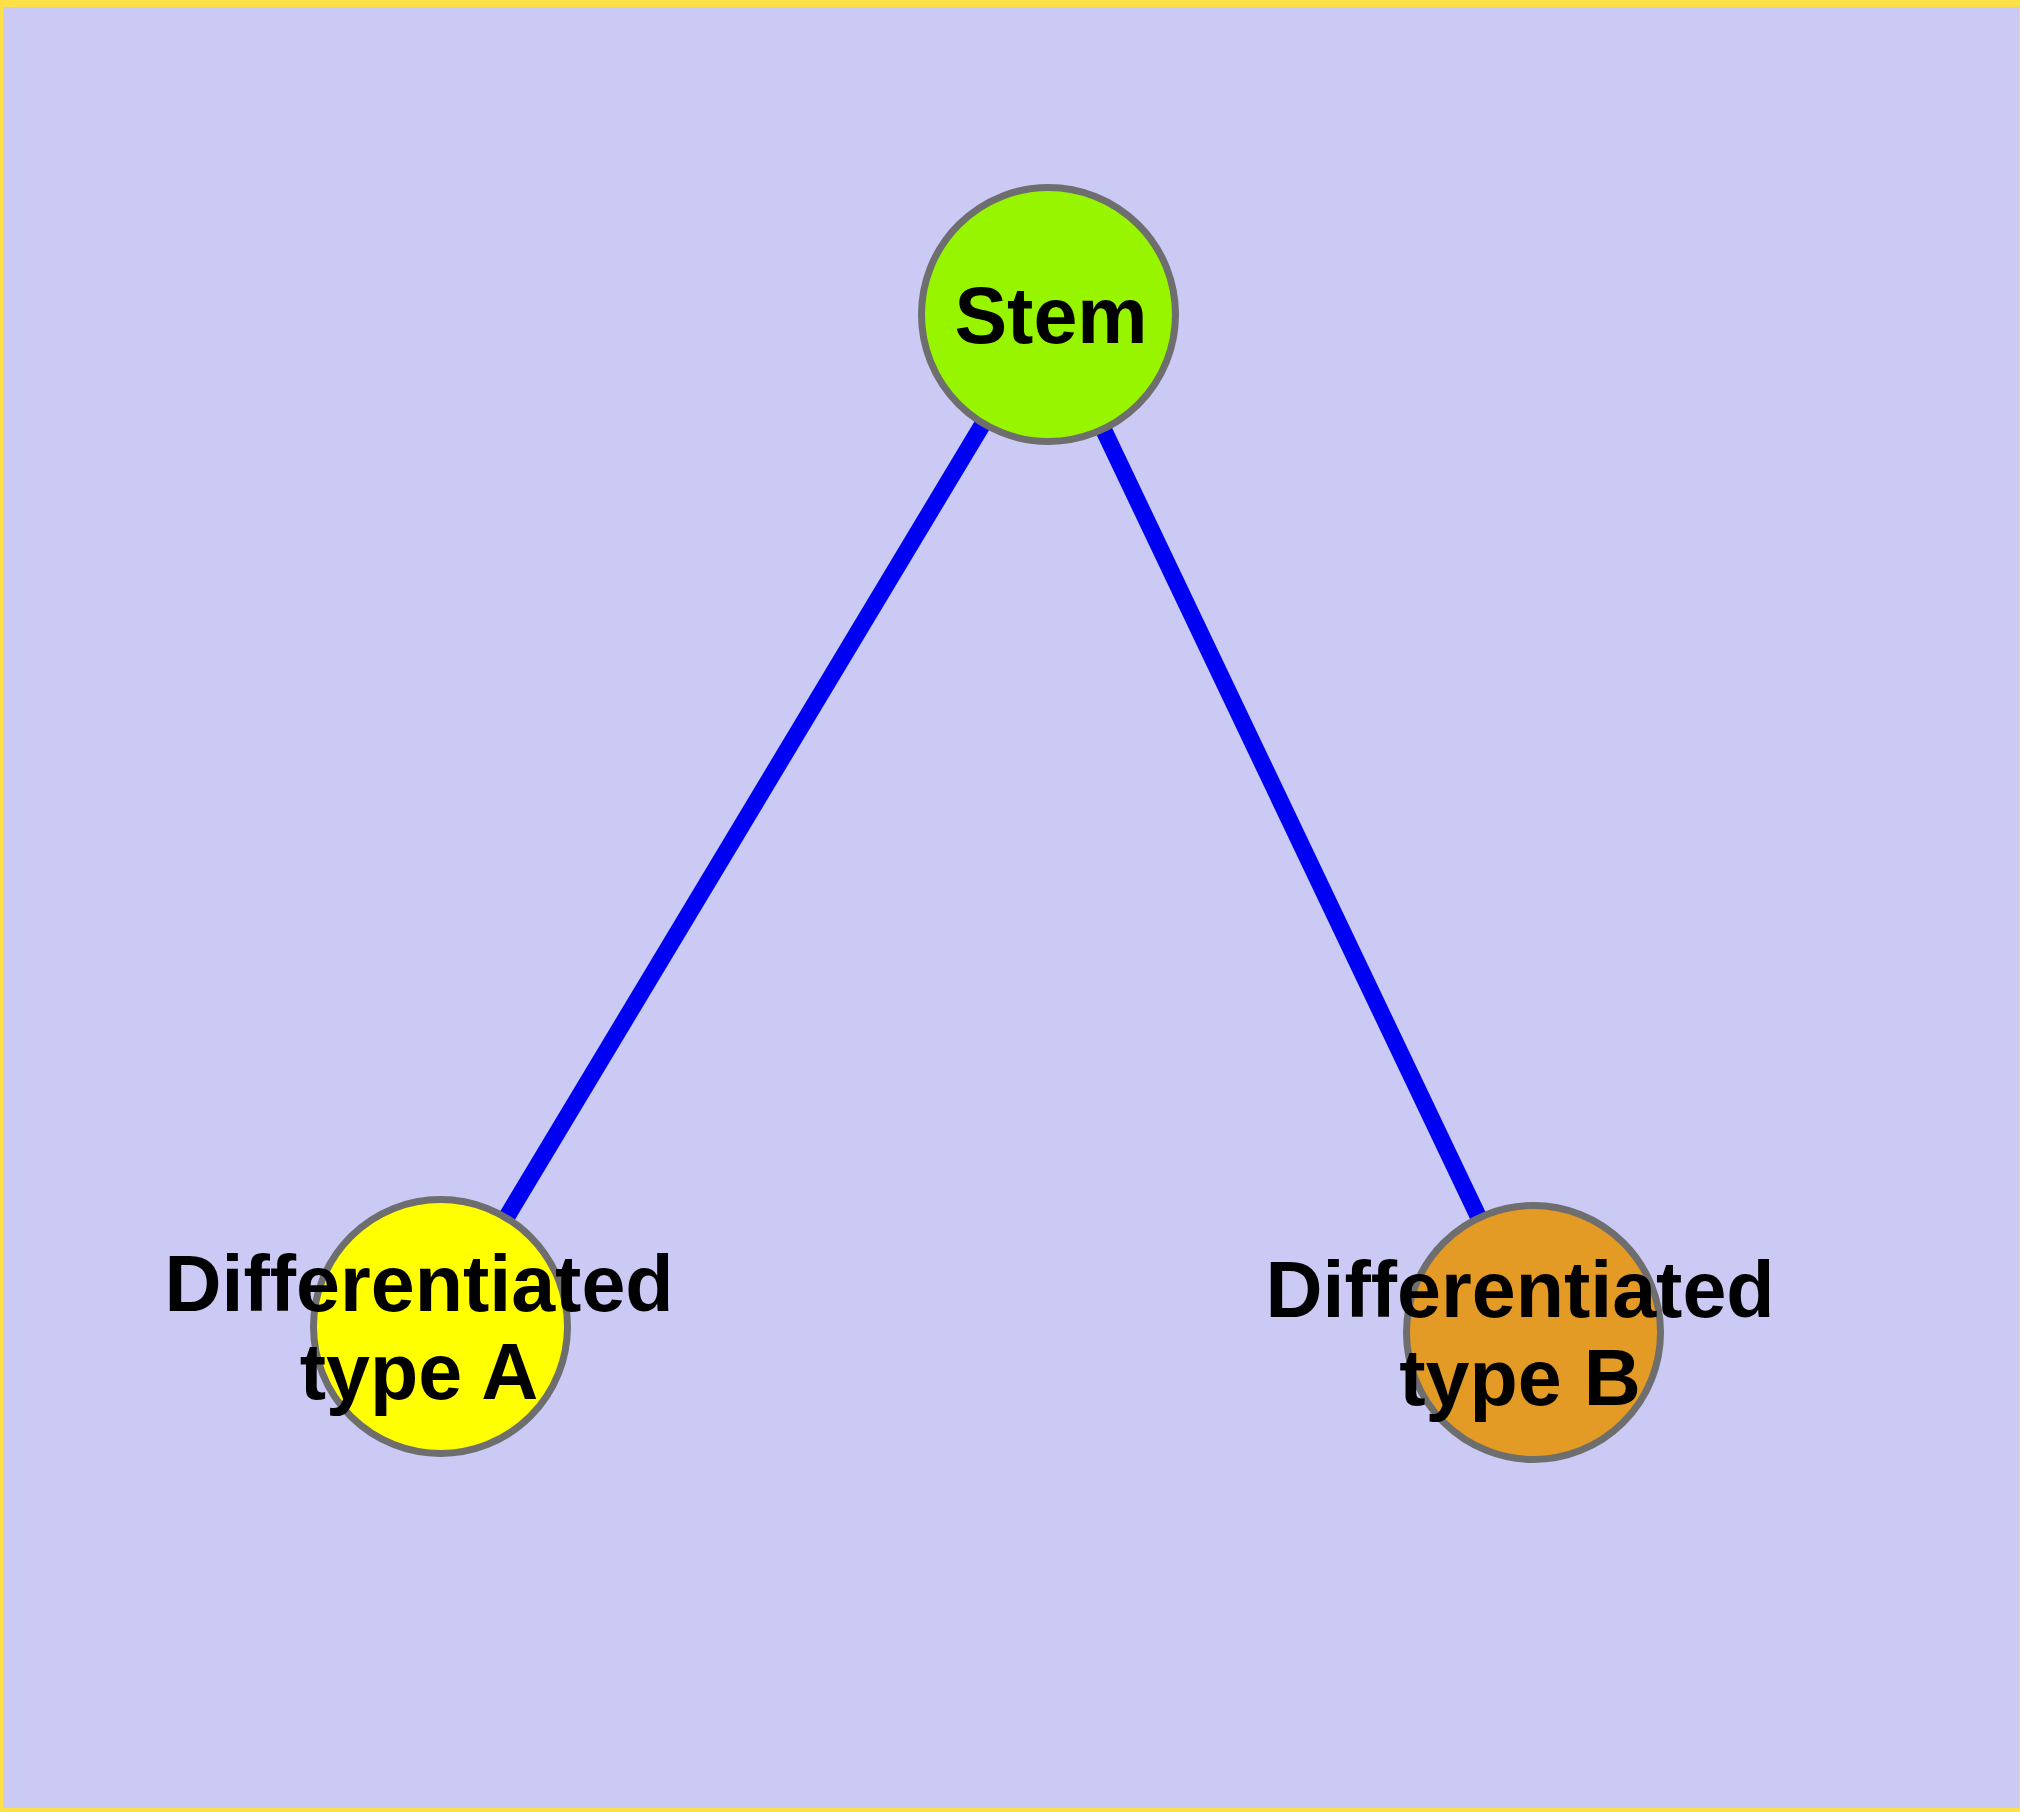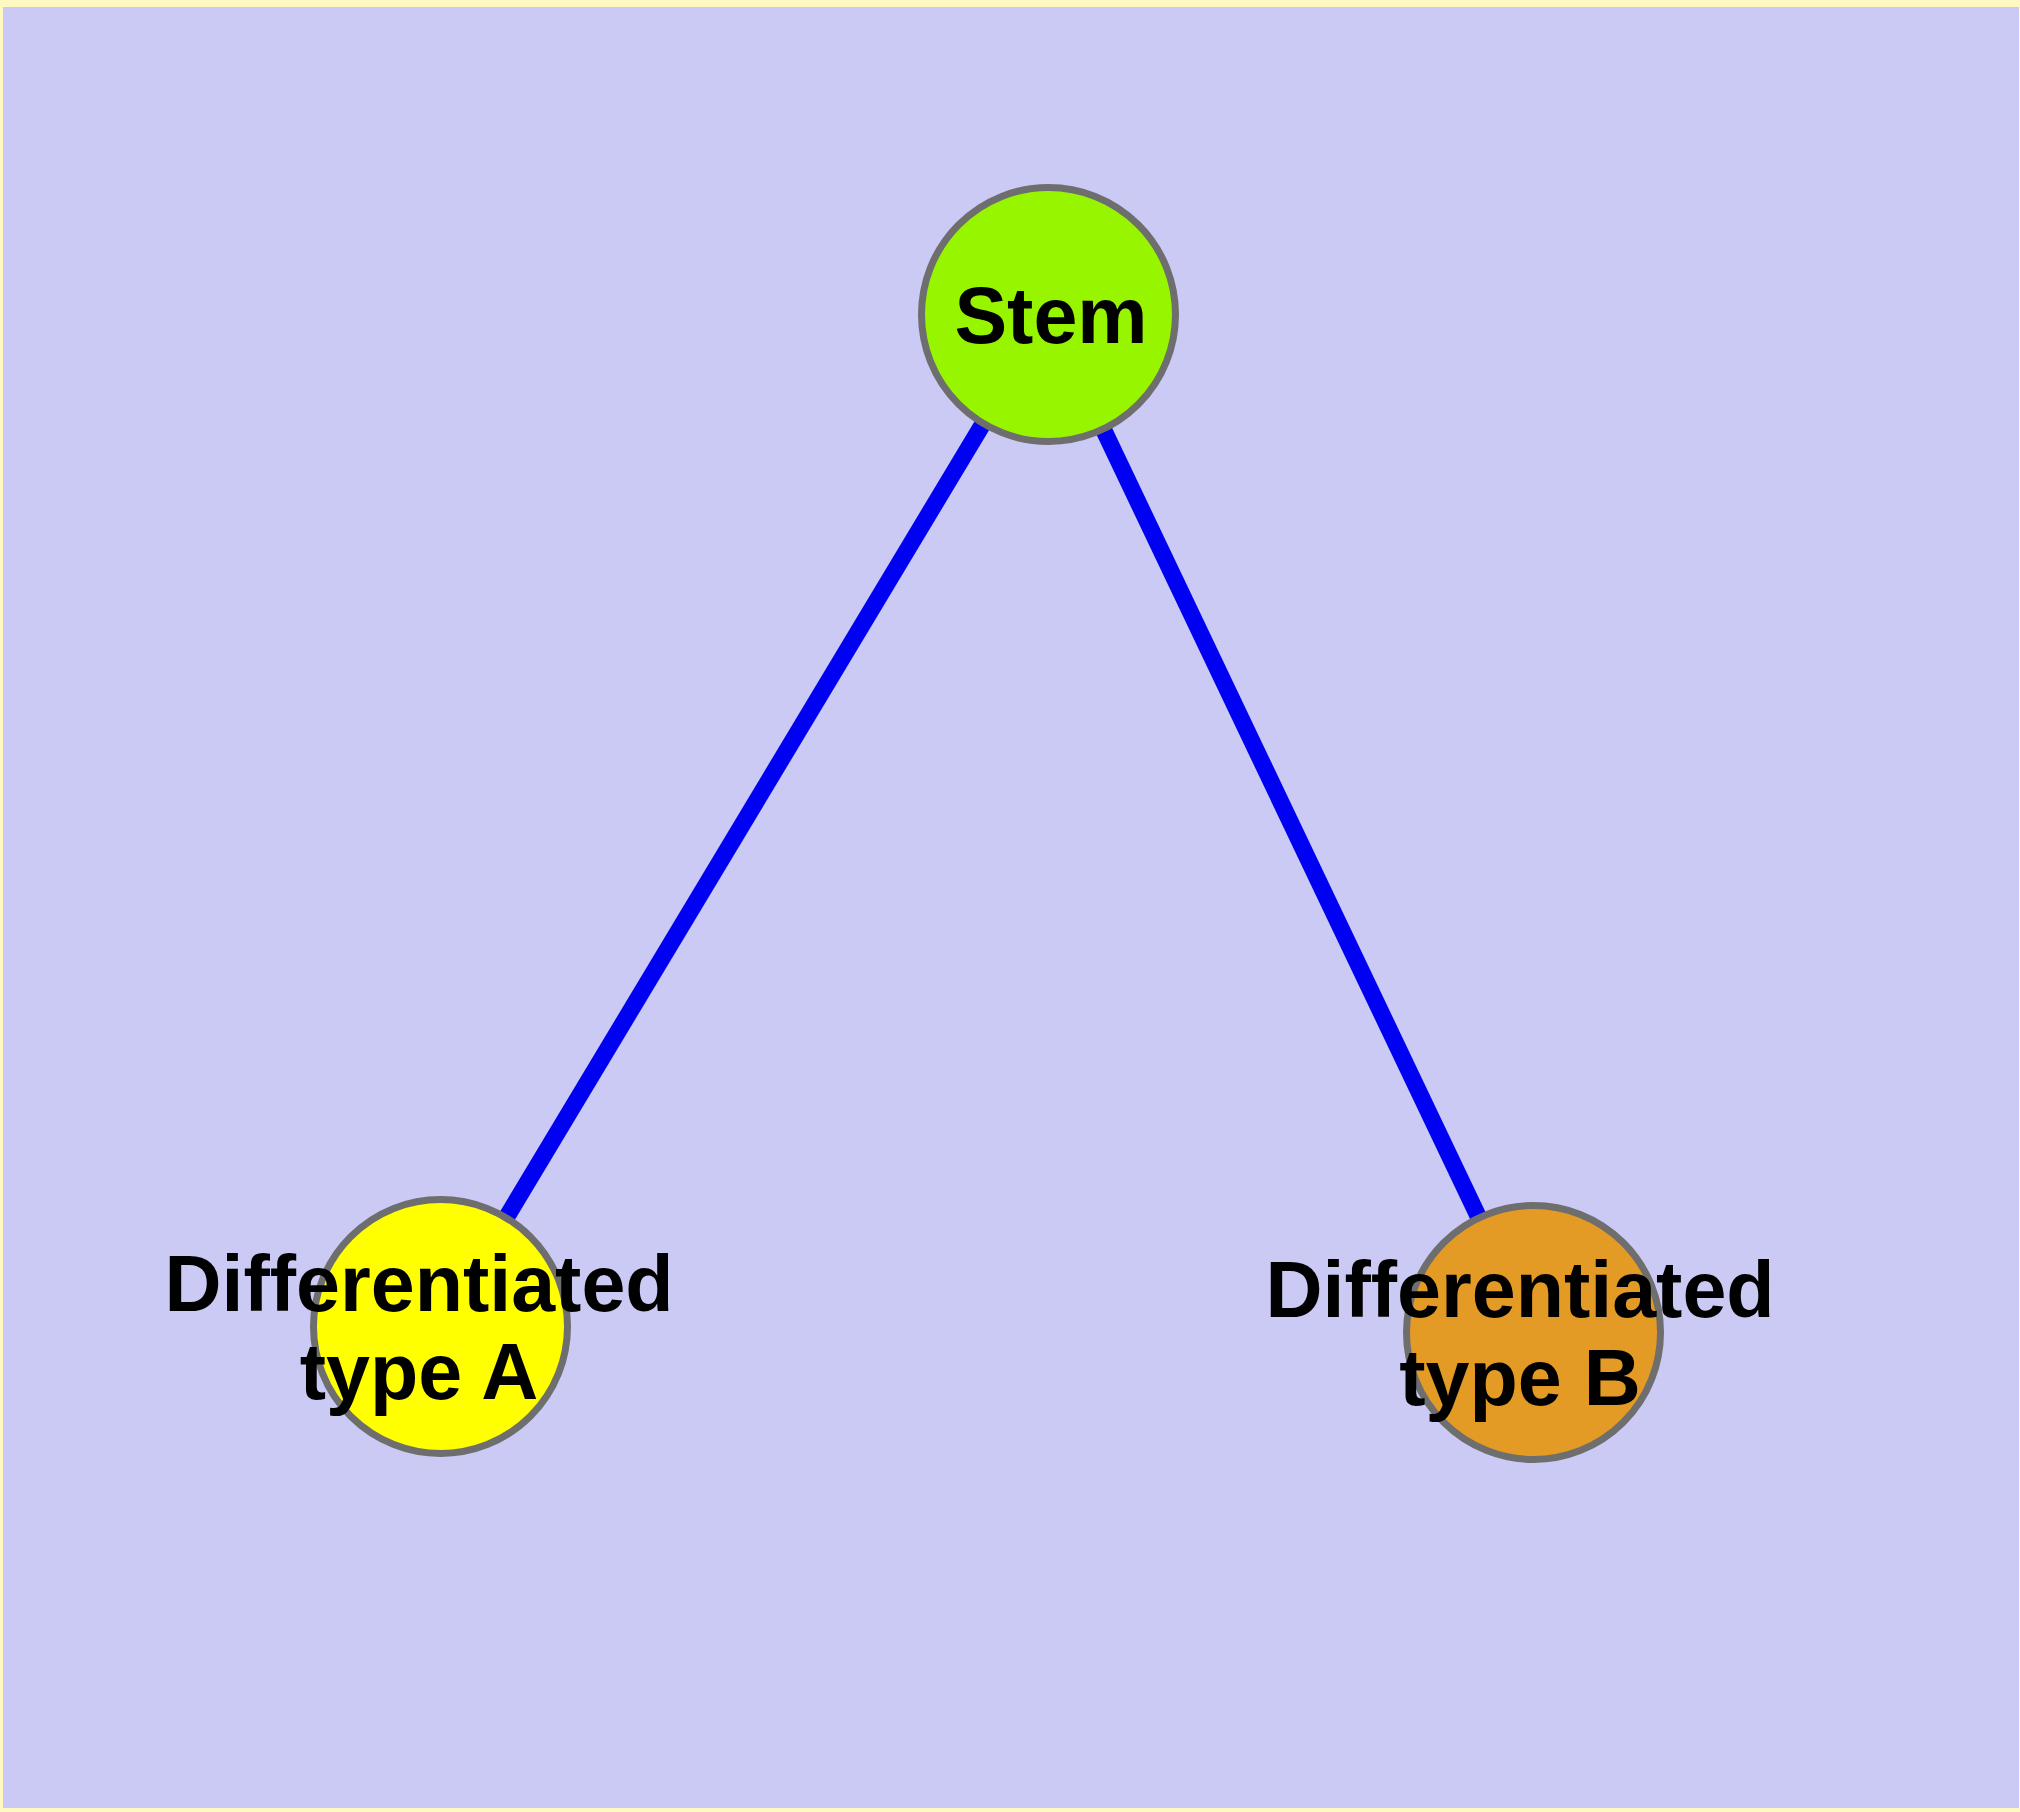--- a/index.html
+++ b/index.html
@@ -1,20 +1,20 @@
 <!DOCTYPE html>
 <html style="font-size:13.6px"><head>
 <meta charset="utf-8">
 <style>
   html, body { margin: 0; padding: 0; }
   .page {
     position: relative;
     width: 2021px;
     height: 1812px;
-    background: #fef9c3;
+    background: #fde047;
     overflow: hidden;
     font-family: "Liberation Sans", sans-serif;
   }
   .plot-bg {
     position: absolute;
     left: 2.5px; top: 6.8px; right: 2.5px; bottom: 4.2px;
   }
   .edges {
     position: absolute;
     left: 0; top: 0;

